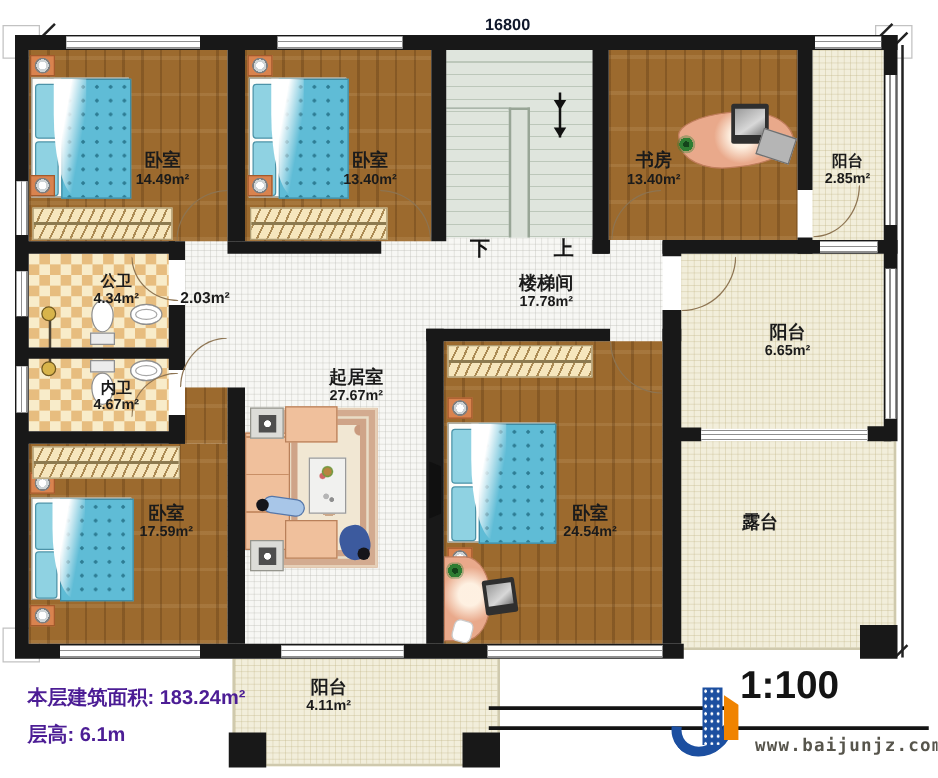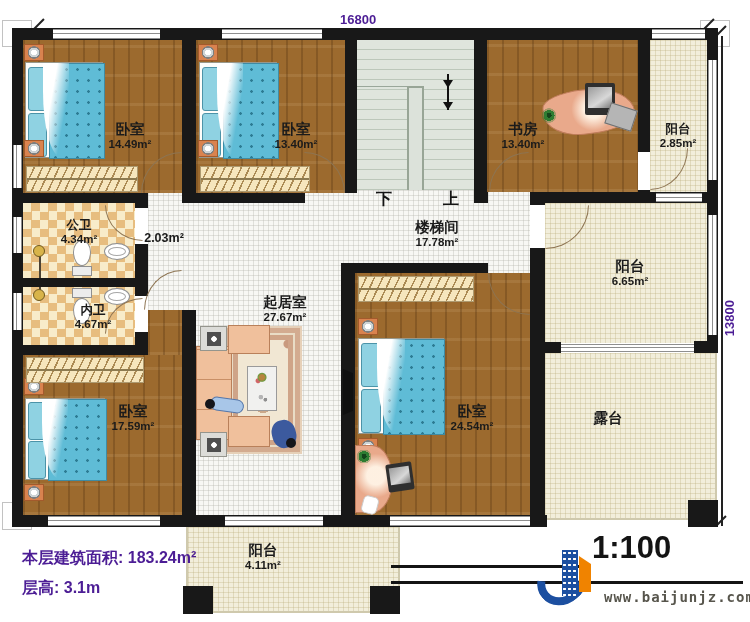--- a/index.html
+++ b/index.html
@@ -62,21 +62,21 @@
   .mon .scr{position:absolute;left:3px;top:4px;right:3px;bottom:7px;background:linear-gradient(145deg,#9a9a9a,#d8d8d8 60%,#777);}
   .plantdot{background:radial-gradient(circle,#14441b 0 2.5px,#2e7d32 2.5px 5.5px,rgba(46,125,50,.35) 5.5px 7px,transparent 7.5px);z-index:10;}
   .tv{background:#101010;clip-path:polygon(0 0,100% 9%,100% 91%,0 100%);z-index:16;}
 
   
   .lbl{display:flex;flex-direction:column;align-items:center;transform:translateX(-50%);
     font-weight:700;color:#1b1b1b;white-space:nowrap;line-height:1.2;z-index:30;text-align:center;}
   .nm{font-size:14.5px;}
   .nm-s{font-size:12.5px;}
   .ar{font-size:11.5px;}
-  .dimtxt{font-weight:700;color:#4c1d95;font-size:13px;z-index:5;}
+  .dimtxt{font-weight:700;color:#0f172a;font-size:13px;z-index:5;margin-left:48px;}
   .dimline{background:#222;z-index:4;}
   .tick{width:14px;height:2px;background:#222;transform:rotate(-45deg);z-index:5;}
   .cb{background:#fff;border:1px solid #c2c2c2;z-index:1;}
   .note{font-weight:700;color:#4c1d95;font-size:16px;z-index:40;white-space:nowrap;}
   .title{font-weight:900;color:#141414;font-size:37px;letter-spacing:1px;z-index:40;white-space:nowrap;}
   .scale{font-weight:700;color:#141414;font-size:31px;z-index:39;}
   .tline{background:#141414;z-index:40;}
   .brandname{font-weight:900;color:#35332e;font-size:29px;letter-spacing:3px;z-index:42;white-space:nowrap;}
   .brandsite{font-weight:700;color:#57554c;font-size:14px;letter-spacing:1px;z-index:42;
     font-family:"DejaVu Sans Mono",monospace;white-space:nowrap;}
@@ -291,21 +291,21 @@
   <div class="abs lbl" style="left:678px;top:122px">
     <span class="nm-s">阳台</span>
     <span class="ar">2.85m²</span>
   </div>
   <div class="abs updown" style="left:376px;top:189px">下</div>
   <div class="abs updown" style="left:443px;top:189px">上</div>
   <div class="abs lbl" style="left:437px;top:219px">
     <span class="nm">楼梯间</span>
     <span class="ar">17.78m²</span>
   </div>
-  <div class="abs lbl" style="left:79px;top:218px">
+  <div class="abs lbl" style="left:93px;top:218px">
     <span class="nm-s">公卫</span>
     <span class="ar">4.34m²</span>
   </div>
   <div class="abs lbl" style="left:164px;top:231px">
     <span class="ar" style="font-size:12.5px">2.03m²</span>
   </div>
   <div class="abs lbl" style="left:93px;top:303px">
     <span class="nm-s">内卫</span>
     <span class="ar">4.67m²</span>
   </div>
@@ -327,21 +327,21 @@
   </div>
   <div class="abs lbl" style="left:608px;top:410px">
     <span class="nm">露台</span>
   </div>
   <div class="abs lbl" style="left:263px;top:542px">
     <span class="nm">阳台</span>
     <span class="ar">4.11m²</span>
   </div>
 
   <div class="abs note" style="left:22px;top:548px">本层建筑面积: 183.24m²</div>
-  <div class="abs note" style="left:22px;top:578px">层高: 3.1m</div>
+  <div class="abs note" style="left:22px;top:578px">层高: 6.1m</div>
 
   <div class="abs tline" style="left:391px;top:565px;width:194px;height:3px"></div>
   <div class="abs tline" style="left:391px;top:581px;width:352px;height:3px"></div>
   <div class="abs scale" style="left:592px;top:530px">1:100</div>
 
   <div class="abs" style="left:536px;top:548px;width:64px;height:60px;z-index:41">
     <div class="abs swoosh" style="left:0;top:10px;width:52px;height:46px"></div>
     <div class="abs bldgblue" style="left:26px;top:2px;width:16px;height:46px"></div>
     <div class="abs bldgorange" style="left:43px;top:8px;width:12px;height:36px"></div>
   </div>

